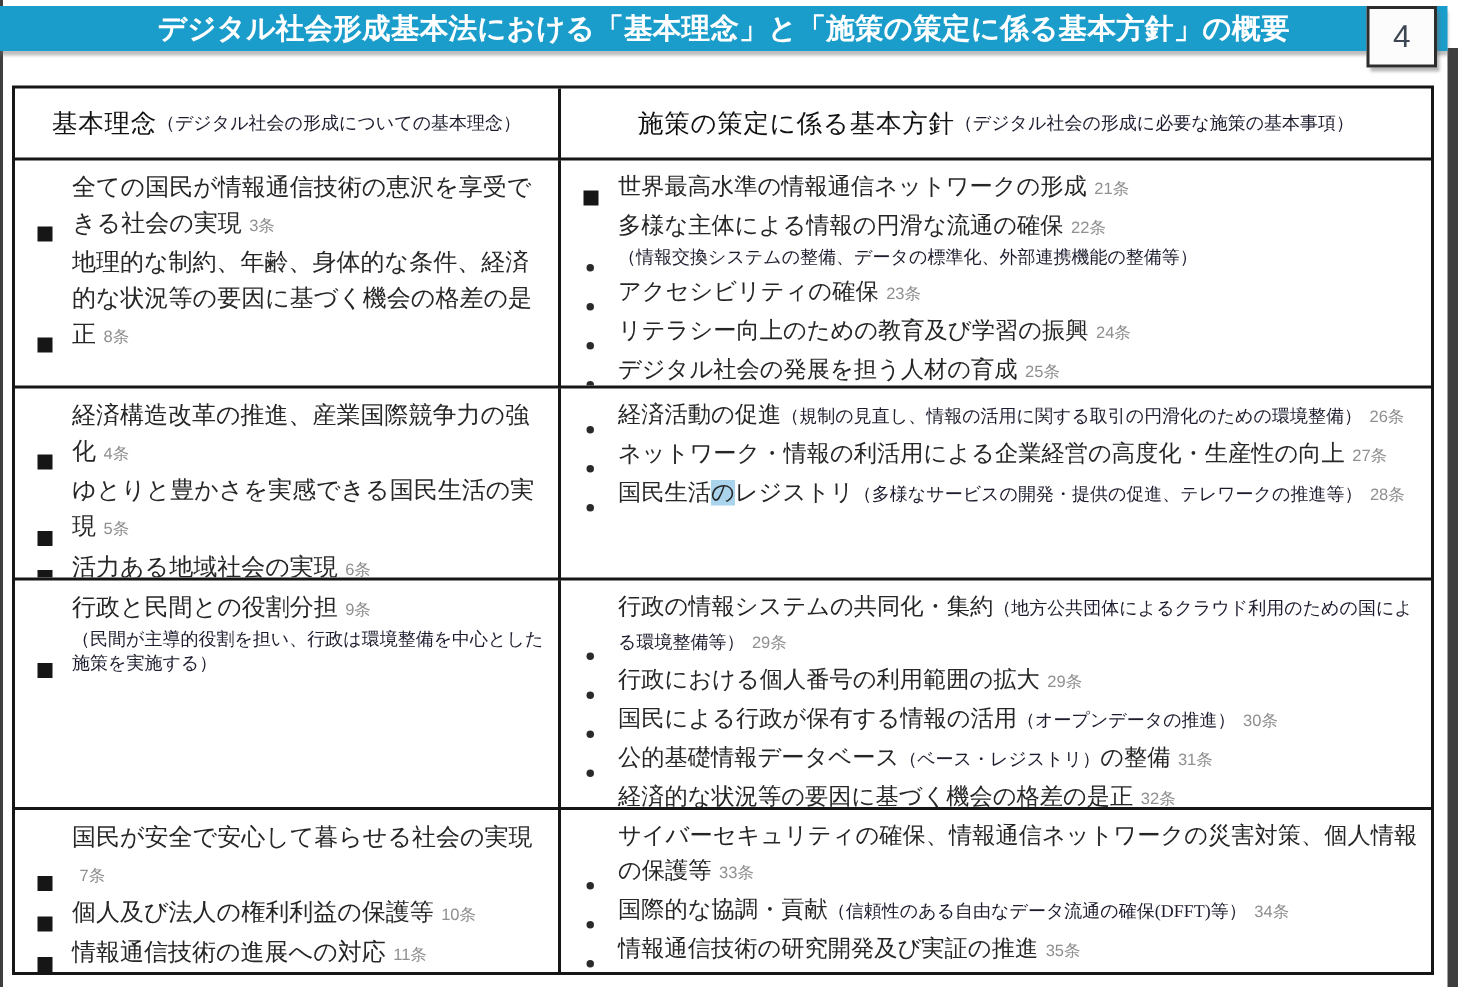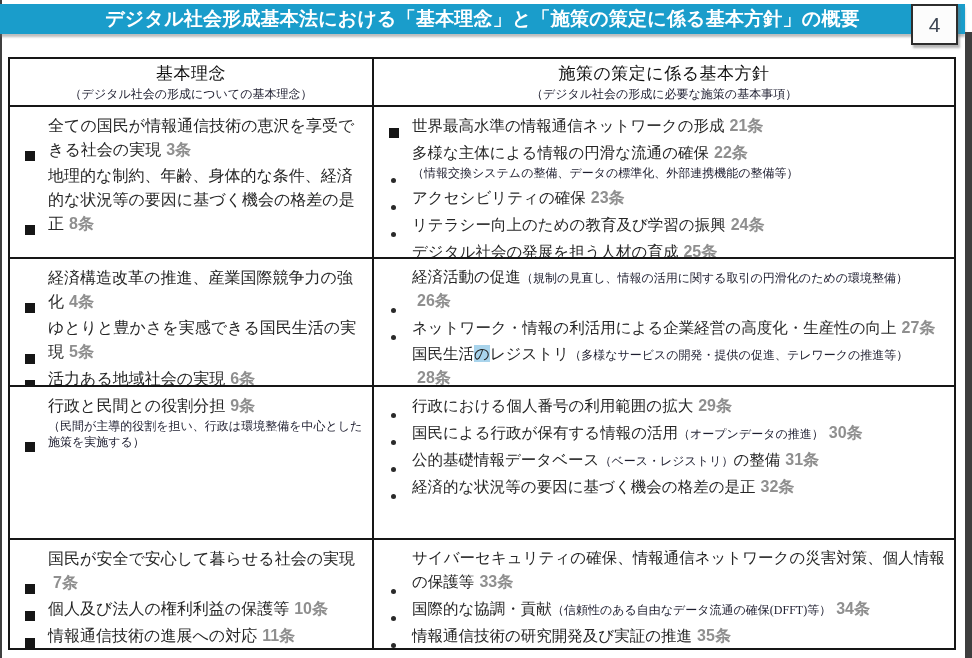--- a/index.html
+++ b/index.html
@@ -53,21 +53,21 @@
     border: 2px solid #161616;
     background: #ffffff;
     display: grid;
     grid-template-columns: 364px 1fr;
     grid-template-rows: 48px 152px 128px 153px 1fr;
   }
   .cell { padding: 5px 8px 3px 12px; overflow: hidden; }
   .cell.col-left  { border-right: 2px solid #161616; }
   .cell.row-sep   { border-bottom: 2px solid #161616; }
   .head-cell {
-    display: flex; flex-direction: column;
+    display: flex; flex-direction: row;
     align-items: center; justify-content: center;
     text-align: center; padding: 2px 4px;
   }
   .head-title { font-size: 17px; color: #111; letter-spacing: 0.5px; }
   .head-sub   {
     font-size: 12px; color: #1c1c2e;
     font-family: "Liberation Serif", serif;
     margin-top: 1px;
   }
   
@@ -82,21 +82,21 @@
     margin-top: 9px; margin-left: 5px;
   }
   .item-body { flex: 1 1 auto; line-height: 1.48; color: #262626; }
   .col-left  .item-body { font-size: 16px; }
   .col-right .item-body { font-size: 15.5px; }
   .seg-note {
     font-size: 12px; color: #1c1c2e;
     font-family: "Liberation Serif", serif;
   }
   .seg-hl { background: #a9d4ec; }
-  .art { color: #8f8f8f; font-size: 16px; margin-left: 5px; white-space: nowrap; font-weight: bold; }
+  .art { color: #8f8f8f; font-size: 11px; margin-left: 5px; white-space: nowrap; }
   .note-after {
     font-size: 12px; color: #1c1c2e;
     font-family: "Liberation Serif", serif;
     line-height: 1.35; margin: 0 0 2px 0;
   }
 </style>
 </head>
 <body>
 
 <div class="page">
@@ -213,20 +213,26 @@
             <span class="sq"></span>
           </span>
           <span class="item-body"><span>行政と民間との役割分担</span><span class="art">9条</span><div class="note-after">（民間が主導的役割を担い、行政は環境整備を中心とした施策を実施する）</div></span>
         </div>
       </div>
       <div class="cell col-right row-sep">
         <div class="item">
           <span class="bullet">
             <span class="dt"></span>
           </span>
+          <span class="item-body"><span>行政の情報システムの共同化・集約</span><span class="seg-note">（地方公共団体によるクラウド利用のための国による環境整備等）</span><span class="art">29条</span></span>
+        </div>
+        <div class="item">
+          <span class="bullet">
+            <span class="dt"></span>
+          </span>
           <span class="item-body"><span>行政における個人番号の利用範囲の拡大</span><span class="art">29条</span></span>
         </div>
         <div class="item">
           <span class="bullet">
             <span class="dt"></span>
           </span>
           <span class="item-body"><span>国民による行政が保有する情報の活用</span><span class="seg-note">（オープンデータの推進）</span><span class="art">30条</span></span>
         </div>
         <div class="item">
           <span class="bullet">

